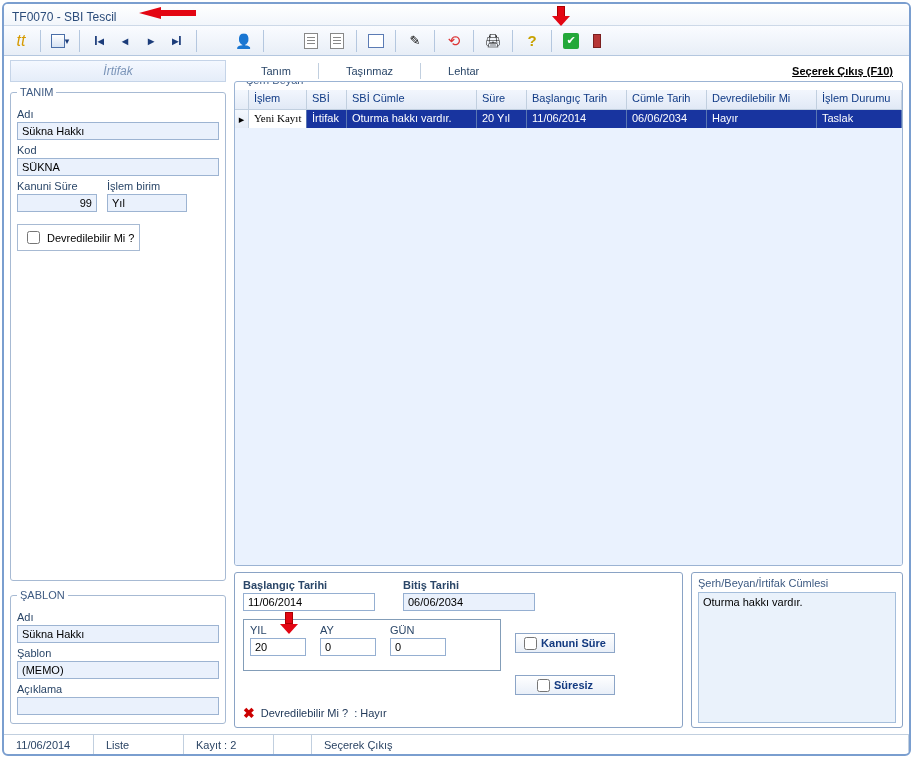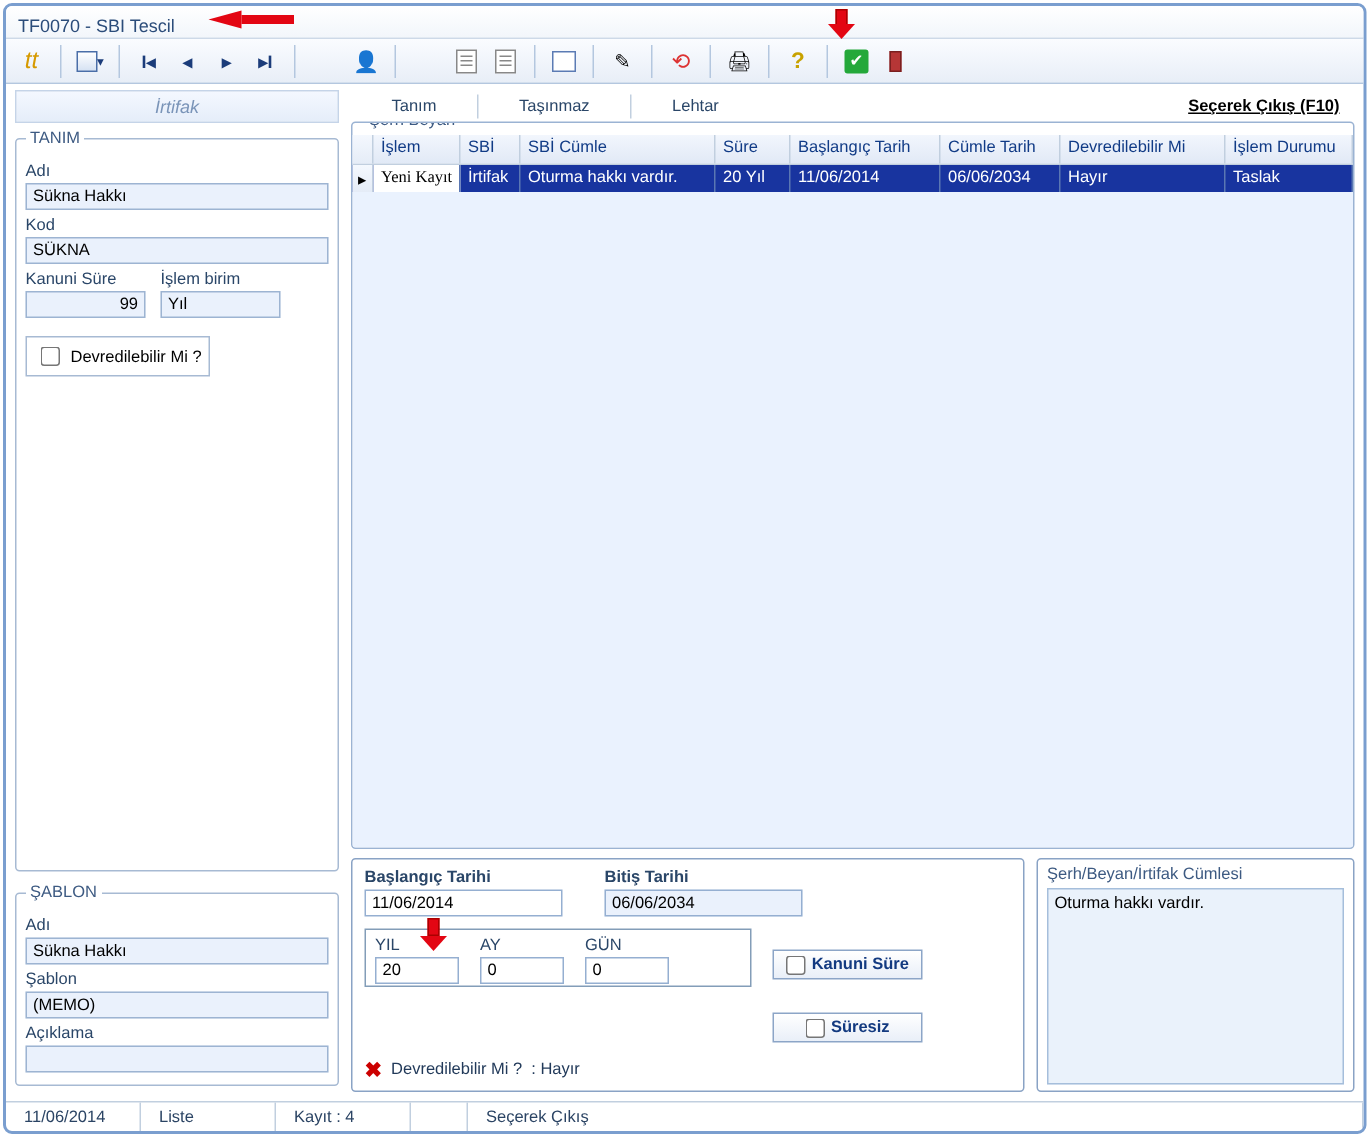--- a/index.html
+++ b/index.html
@@ -236,21 +236,21 @@
   .date-box input {
     width:132px;height:18px;border:1px solid #95afd1;background:#fff;padding:1px 4px;font:inherit;
   }
   .date-box.readonly input { background:#eaf1fc; }
   .ymd-row {
     display:flex;
     gap:14px;
     align-items:flex-end;
     margin-top:8px;
     border:1px solid #839db8;
-    padding:4px 6px 1px 6px;
+    padding:4px 6px 14px 6px;
     width:258px;
     position:relative;
   }
   .ymd-col { display:flex;flex-direction:column; }
   .ymd-col input { width:56px;height:18px;border:1px solid #95afd1;padding:1px 4px;font:inherit; }
   .annot-arrow-down2 {
     position:absolute;
     left:36px; top:-8px;
   }
   .annot-arrow-down2 .stem{width:8px;height:12px;background:#e30613;border:1px solid #a00;margin:0 auto;}
@@ -501,18 +501,18 @@
           <span style="color:#3d5a82;margin-bottom:3px;">Şerh/Beyan/İrtifak Cümlesi</span>
           <textarea style="">Oturma hakkı vardır.</textarea>
         </div>
       </div>
     </div>
   </div>
 
   <div class="statusbar">
     <div class="cell wide">11/06/2014</div>
     <div class="cell wide">Liste</div>
-    <div class="cell wide">Kayıt : 4</div>
+    <div class="cell wide">Kayıt : 2</div>
     <div class="cell" style="width:38px;"></div>
     <div class="cell" style="flex:1;">Seçerek Çıkış</div>
   </div>
 
 </div>
 
 </body></html>

